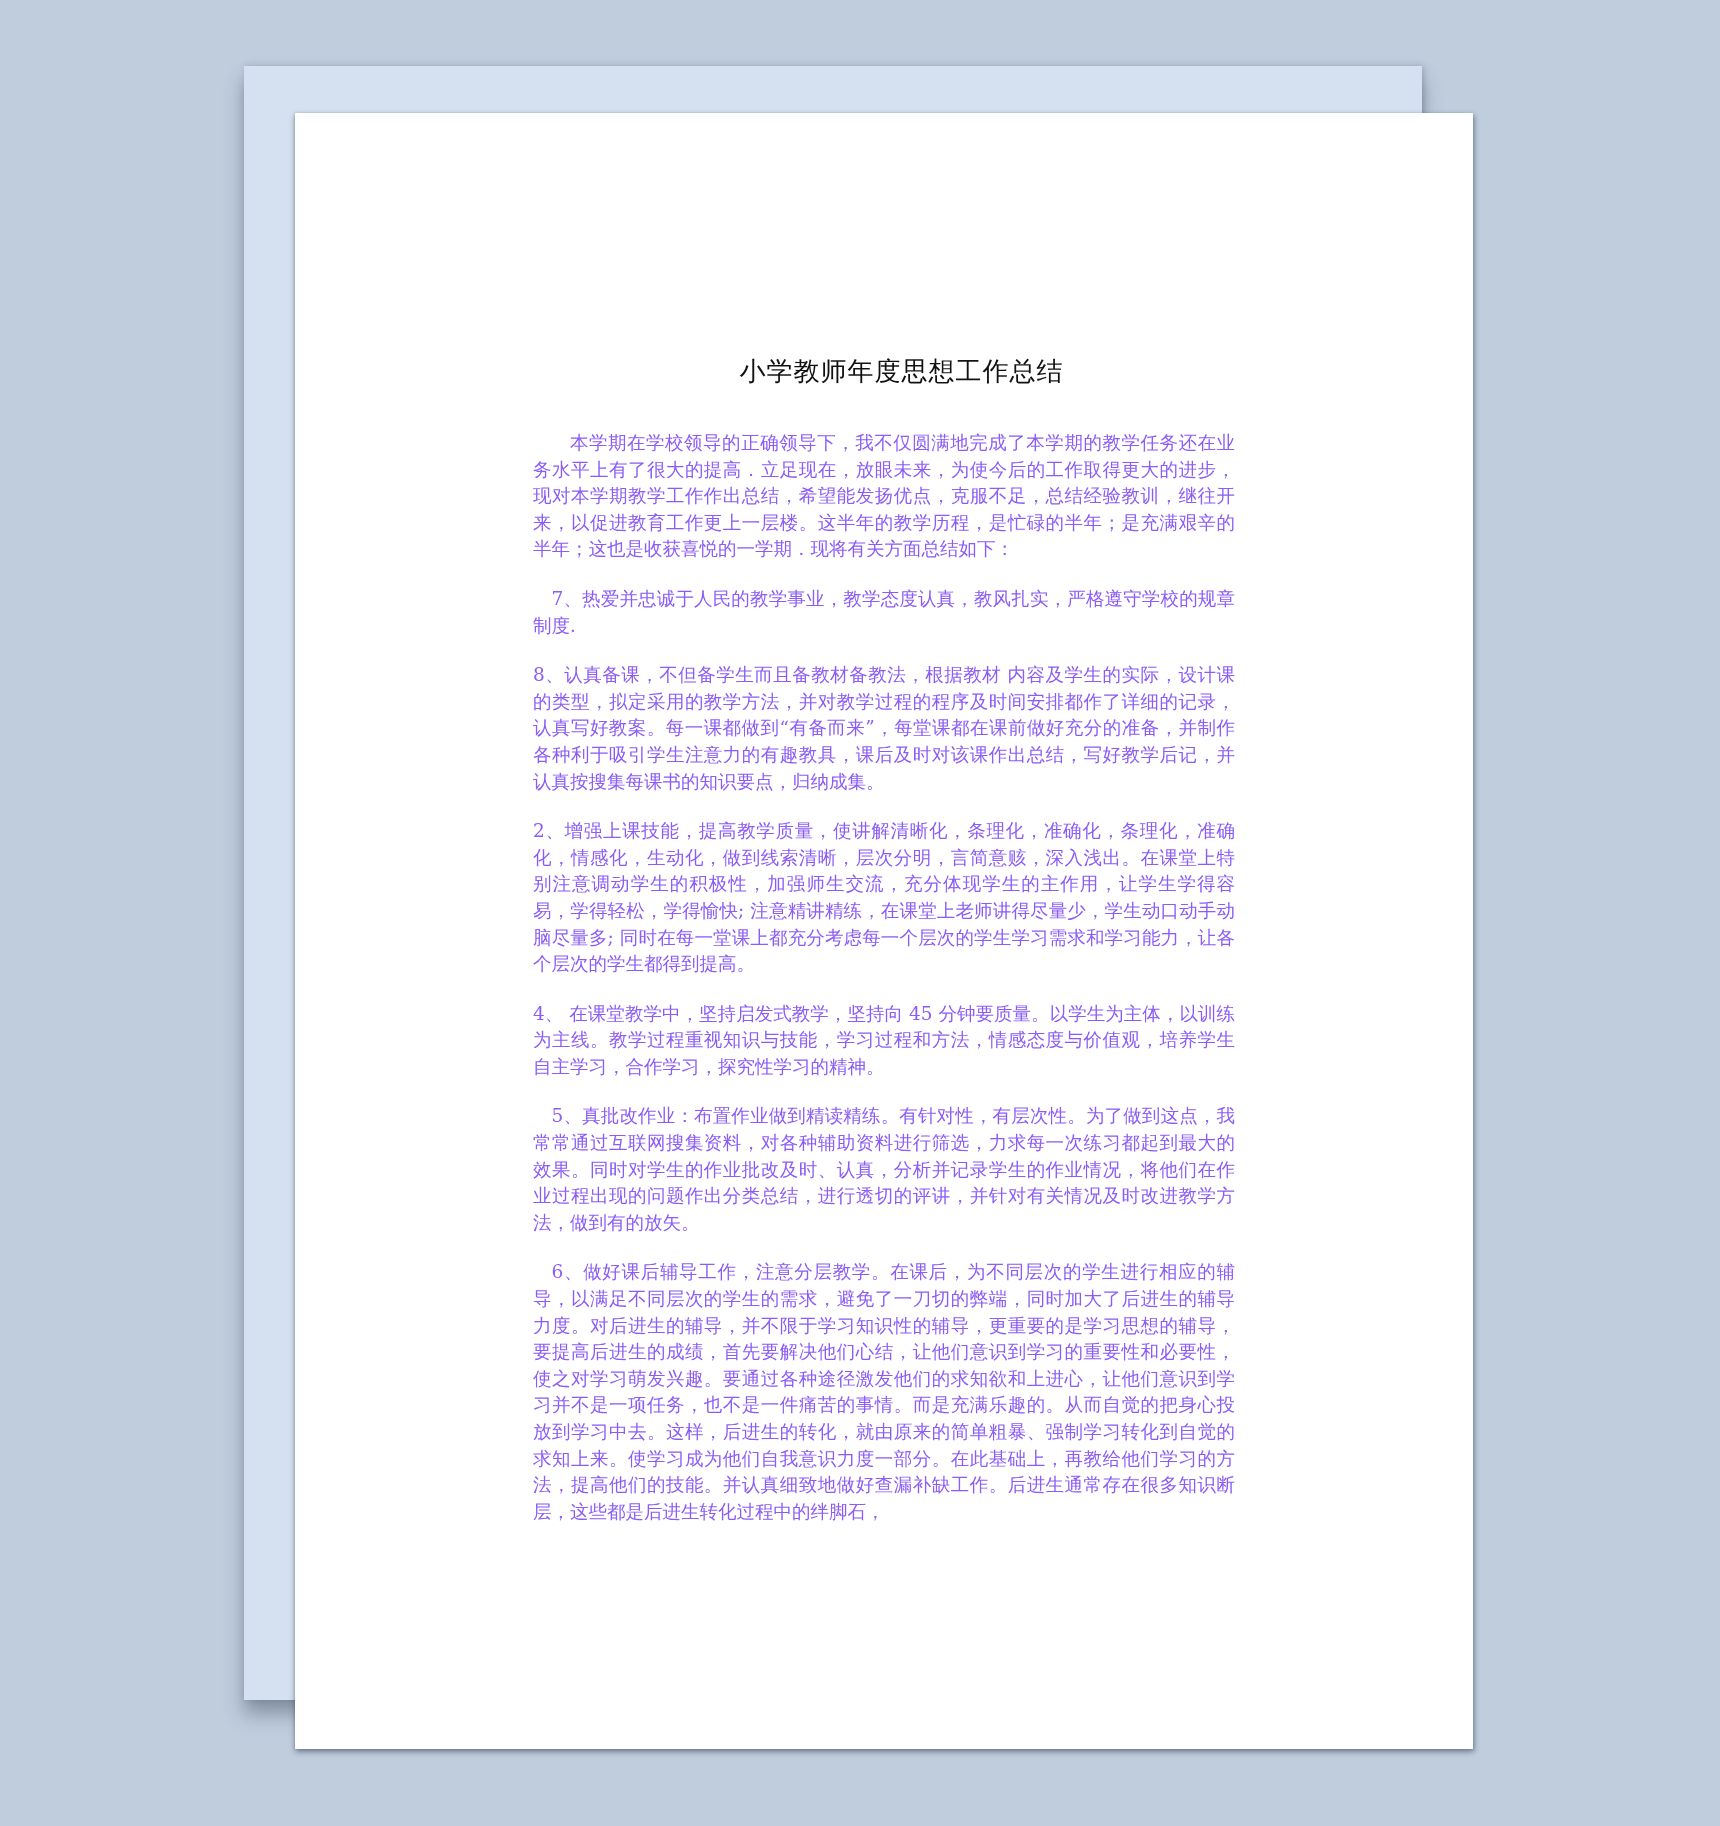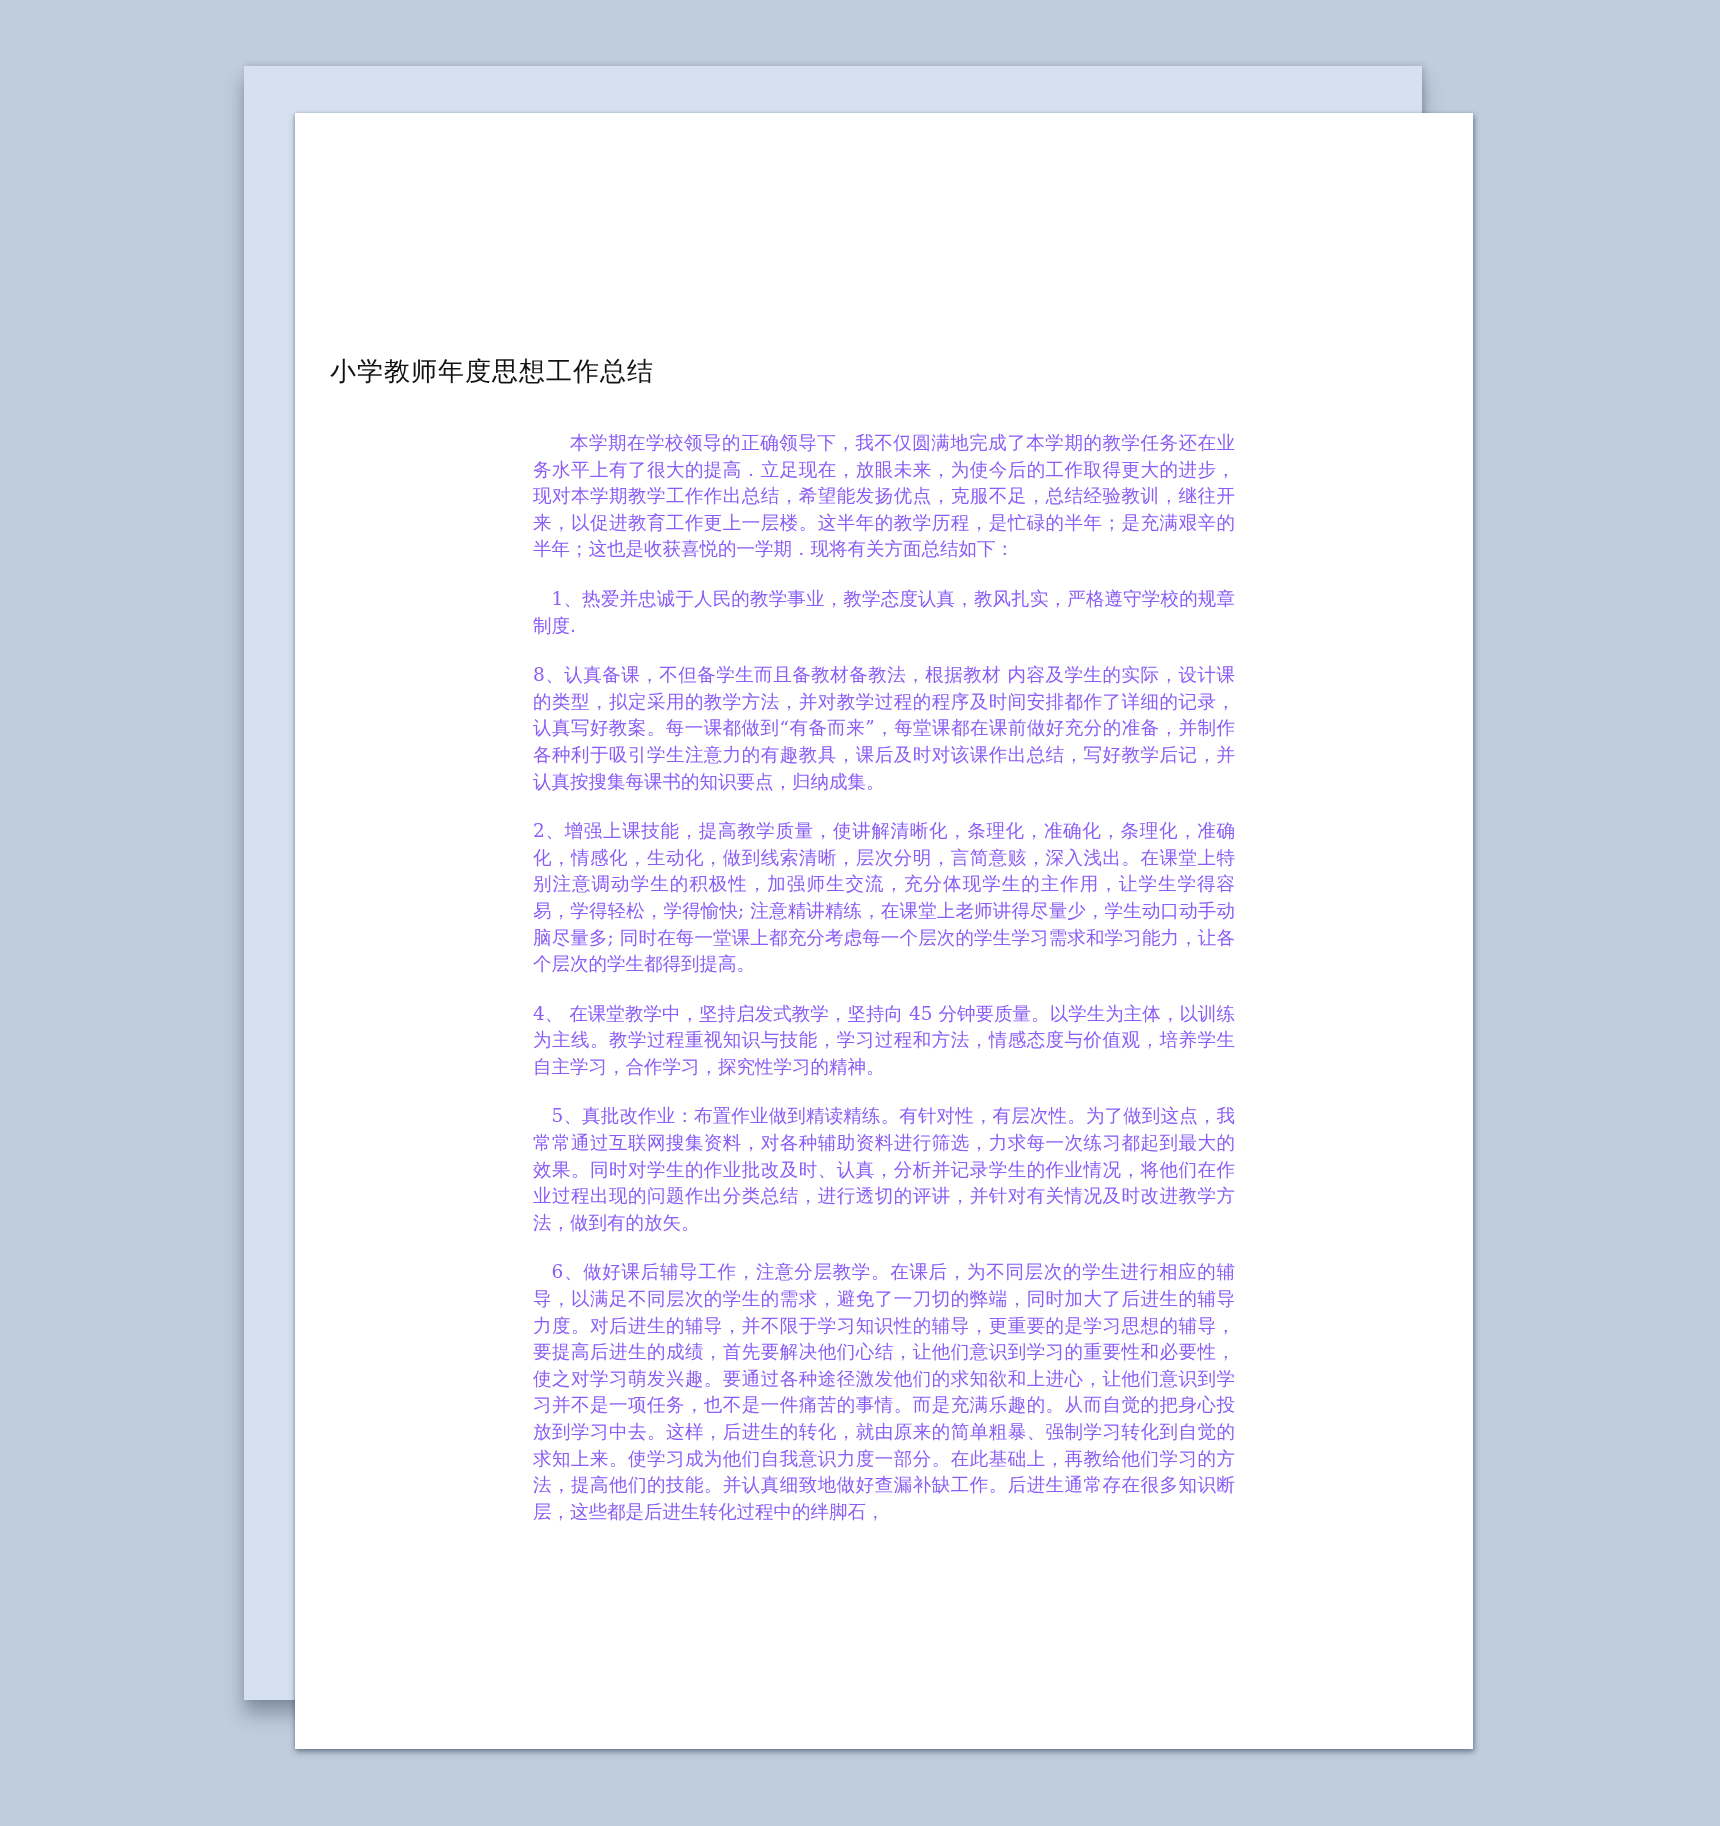--- a/index.html
+++ b/index.html
@@ -27,20 +27,21 @@
     width: 1178px;
     height: 1636px;
     background: #ffffff;
     box-shadow: 0 3px 6px rgba(60, 75, 95, 0.45), 2px 2px 4px rgba(60,75,95,0.3), -1px 0 2px rgba(60,75,95,0.15);
   }
   .doc-title {
     position: absolute;
     left: 0;
     width: 100%;
     top: 241px;
+    text-align: center;
     padding-left: 35px;
     box-sizing: border-box;
     font-family: "DejaVu Sans", "Liberation Sans", sans-serif;
     font-size: 26px;
     line-height: 34px;
     color: #111111;
     letter-spacing: 1px;
     margin: 0;
     font-weight: normal;
   }
@@ -63,20 +64,20 @@
 </style>
 </head>
 <body>
 
 <div class="back-page"></div>
 
 <div class="front-page">
   <h1 class="doc-title">小学教师年度思想工作总结</h1>
   <div class="doc-body">
     <p class="indent-2">本学期在学校领导的正确领导下，我不仅圆满地完成了本学期的教学任务还在业务水平上有了很大的提高．立足现在，放眼未来，为使今后的工作取得更大的进步，现对本学期教学工作作出总结，希望能发扬优点，克服不足，总结经验教训，继往开来，以促进教育工作更上一层楼。这半年的教学历程，是忙碌的半年；是充满艰辛的半年；这也是收获喜悦的一学期．现将有关方面总结如下：</p>
-    <p class="indent-1">1、热爱并忠诚于人民的教学事业，教学态度认真，教风扎实，严格遵守学校的规章制度.</p>
+    <p class="indent-1">7、热爱并忠诚于人民的教学事业，教学态度认真，教风扎实，严格遵守学校的规章制度.</p>
     <p>8、认真备课，不但备学生而且备教材备教法，根据教材 内容及学生的实际，设计课的类型，拟定采用的教学方法，并对教学过程的程序及时间安排都作了详细的记录，认真写好教案。每一课都做到“有备而来”，每堂课都在课前做好充分的准备，并制作各种利于吸引学生注意力的有趣教具，课后及时对该课作出总结，写好教学后记，并认真按搜集每课书的知识要点，归纳成集。</p>
     <p>2、增强上课技能，提高教学质量，使讲解清晰化，条理化，准确化，条理化，准确化，情感化，生动化，做到线索清晰，层次分明，言简意赅，深入浅出。在课堂上特别注意调动学生的积极性，加强师生交流，充分体现学生的主作用，让学生学得容易，学得轻松，学得愉快; 注意精讲精练，在课堂上老师讲得尽量少，学生动口动手动脑尽量多; 同时在每一堂课上都充分考虑每一个层次的学生学习需求和学习能力，让各个层次的学生都得到提高。</p>
     <p>4、 在课堂教学中，坚持启发式教学，坚持向 45 分钟要质量。以学生为主体，以训练为主线。教学过程重视知识与技能，学习过程和方法，情感态度与价值观，培养学生自主学习，合作学习，探究性学习的精神。</p>
     <p class="indent-1">5、真批改作业：布置作业做到精读精练。有针对性，有层次性。为了做到这点，我常常通过互联网搜集资料，对各种辅助资料进行筛选，力求每一次练习都起到最大的效果。同时对学生的作业批改及时、认真，分析并记录学生的作业情况，将他们在作业过程出现的问题作出分类总结，进行透切的评讲，并针对有关情况及时改进教学方法，做到有的放矢。</p>
     <p class="indent-1">6、做好课后辅导工作，注意分层教学。在课后，为不同层次的学生进行相应的辅导，以满足不同层次的学生的需求，避免了一刀切的弊端，同时加大了后进生的辅导力度。对后进生的辅导，并不限于学习知识性的辅导，更重要的是学习思想的辅导，要提高后进生的成绩，首先要解决他们心结，让他们意识到学习的重要性和必要性，使之对学习萌发兴趣。要通过各种途径激发他们的求知欲和上进心，让他们意识到学习并不是一项任务，也不是一件痛苦的事情。而是充满乐趣的。从而自觉的把身心投放到学习中去。这样，后进生的转化，就由原来的简单粗暴、强制学习转化到自觉的求知上来。使学习成为他们自我意识力度一部分。在此基础上，再教给他们学习的方法，提高他们的技能。并认真细致地做好查漏补缺工作。后进生通常存在很多知识断层，这些都是后进生转化过程中的绊脚石，</p>
   </div>
 </div>
 
 </body></html>

